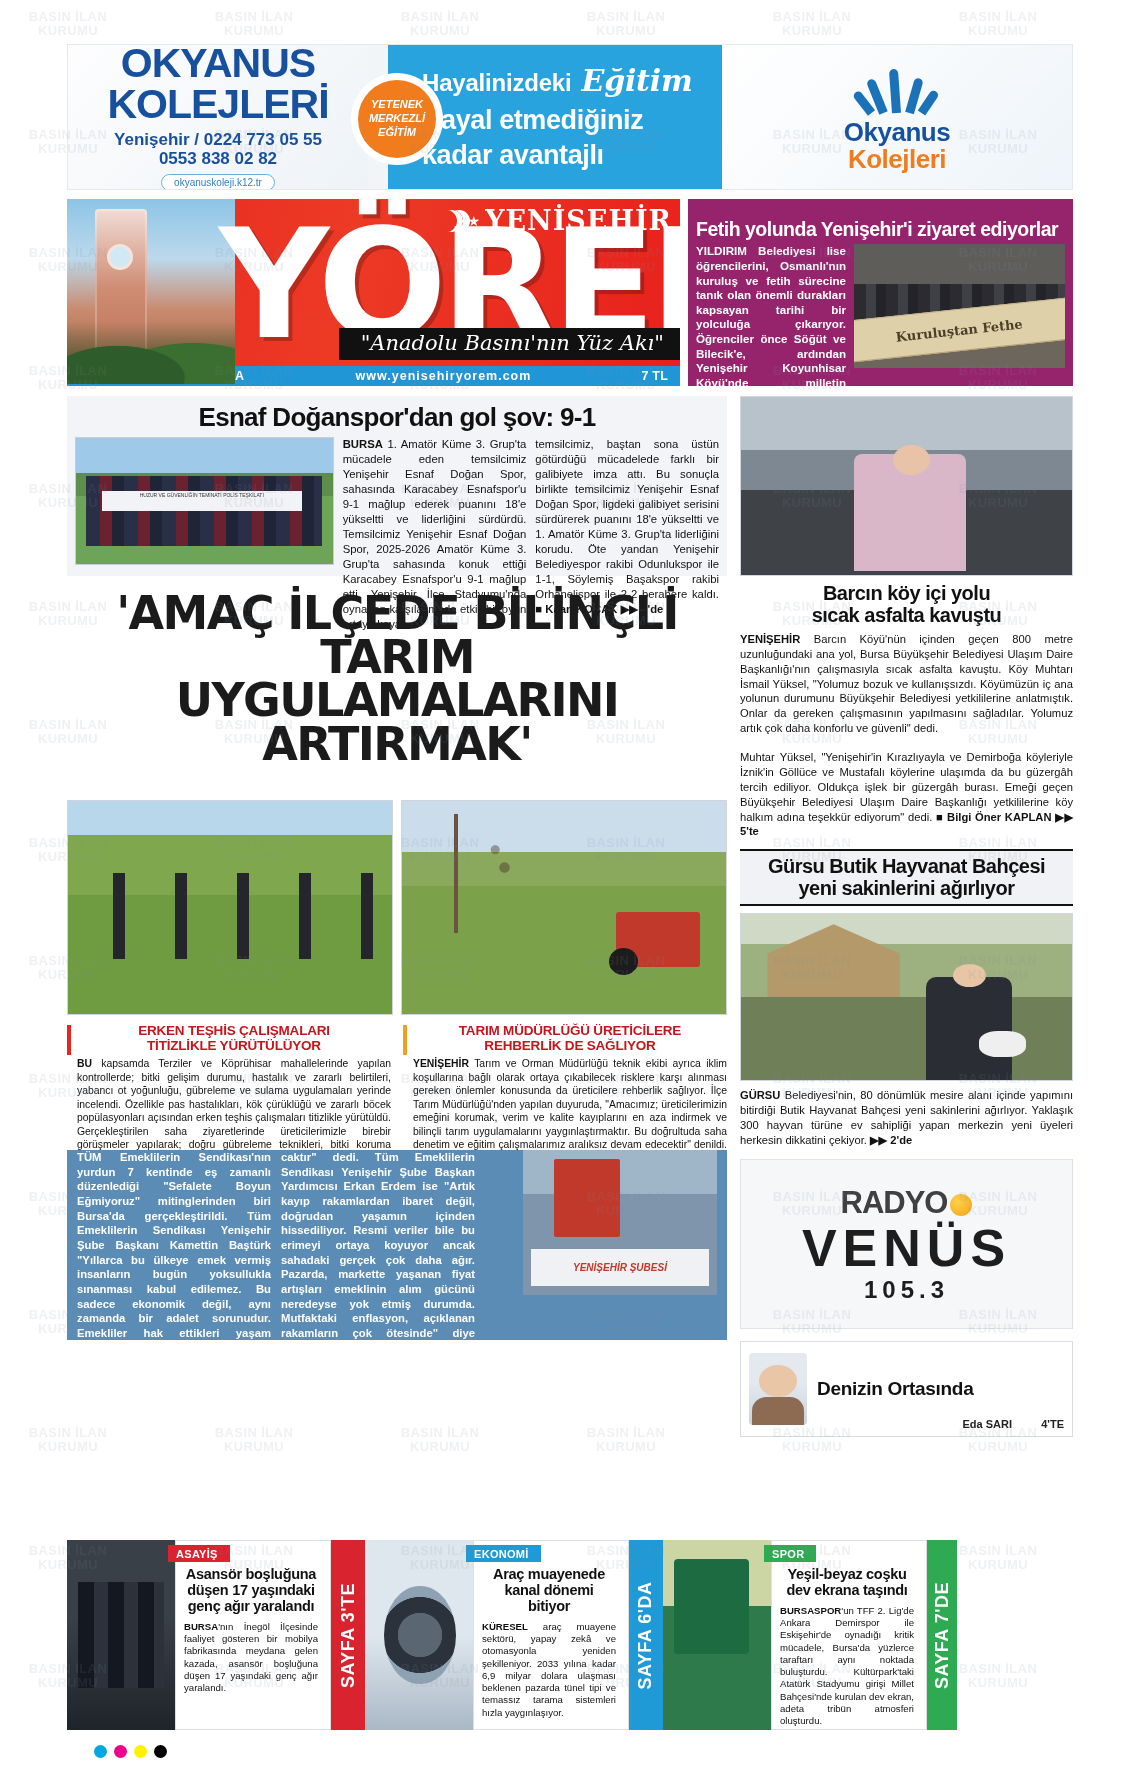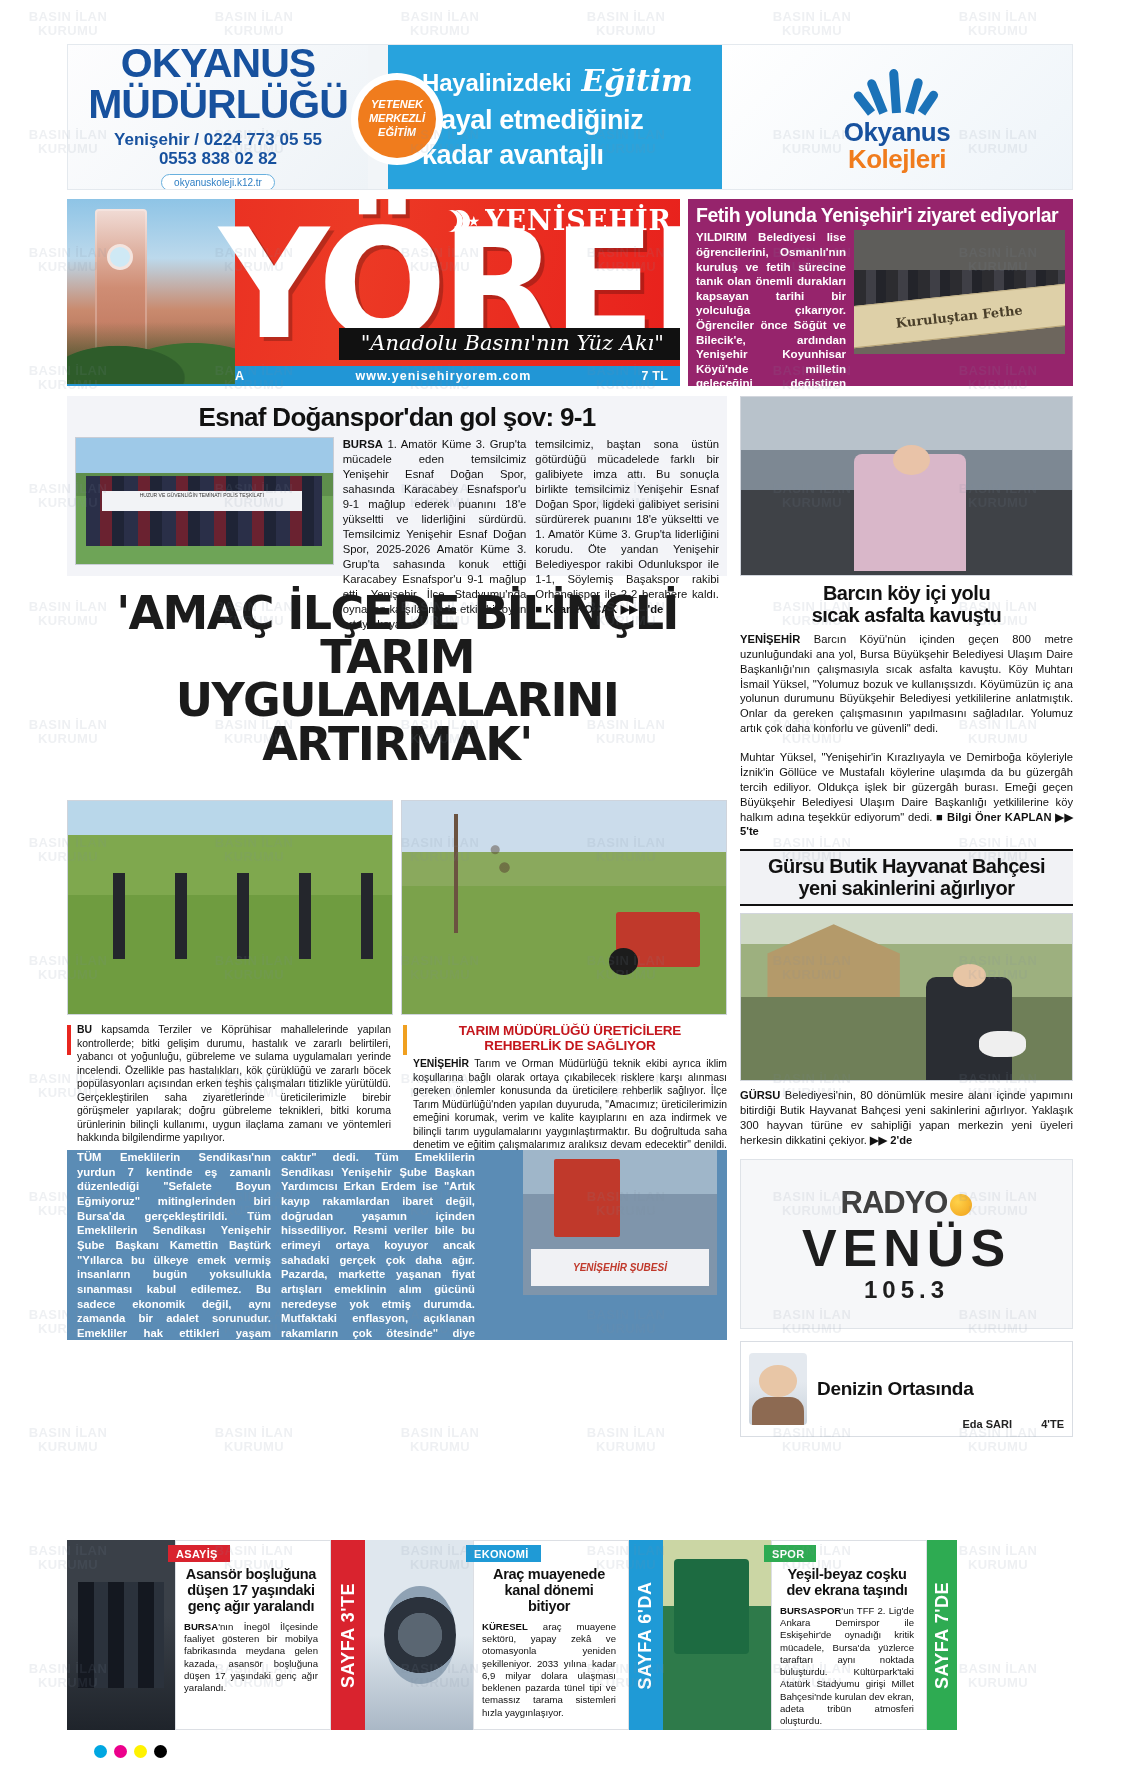--- a/index.html
+++ b/index.html
@@ -147,21 +147,21 @@
   .datebar .d1{padding-left:9px;width:210px;}
   .datebar .d2{flex:1;text-align:center;letter-spacing:1px;}
   .datebar .d3{width:70px;text-align:right;padding-right:12px;}
 
   
   .fetih{
     position:absolute;left:688px;top:199px;width:385px;height:187px;
     background:#96246c;color:#fff;overflow:hidden;
   }
   .fetih h2{
-    margin:0;padding:6px 8px 5px 8px;font-size:19.5px;font-weight:700;letter-spacing:-.5px;
+    margin:0;padding:20px 8px 5px 8px;font-size:19.5px;font-weight:700;letter-spacing:-.5px;
     line-height:1.05;
   }
   .fetih .body{display:flex;padding:0 8px 8px 8px;gap:8px;}
   .fetih .txt{width:150px;font-size:11.6px;line-height:1.26;font-weight:700;text-align:justify;}
   .fetih .ph{
     flex:1;height:124px;
     background:
       linear-gradient(180deg,#5e5d5a 0 46%, #8d8577 46% 62%, #6d665d 62% 100%);
     position:relative;overflow:hidden;
   }
@@ -350,21 +350,21 @@
   .cmyk i{width:13px;height:13px;border-radius:50%;display:block;}
 </style>
 </head>
 <body>
 
 <div class="page">
 
   <div class="ad-banner">
     <div class="ad-left">
       <div class="brand1">OKYANUS</div>
-      <div class="brand2">MÜDÜRLÜĞÜ</div>
+      <div class="brand2">KOLEJLERİ</div>
       <div class="phone">Yenişehir / 0224 773 05 55</div>
       <div class="phone" style="margin-top:0">0553 838 02 82</div>
       <div class="url-pill">okyanuskoleji.k12.tr</div>
     </div>
 
     <div class="ad-badge">
       <div class="inner">
         <span>YETENEK</span>
         <span>MERKEZLİ</span>
         <span>EĞİTİM</span>
@@ -456,20 +456,24 @@
     </div>
     <div class="lp lp2">
       <div class="tree"></div>
       <div class="tractor"></div>
     </div>
   </div>
 
   <div class="sub2">
     <div class="col a">
       <span class="bar"></span>
+      <h3>
+        <span>ERKEN TEŞHİS ÇALIŞMALARI</span><br>
+        <span>TİTİZLİKLE YÜRÜTÜLÜYOR</span>
+      </h3>
       <p><b>BU</b><span> kapsamda Terziler ve Köprühisar mahallelerinde yapılan kontrollerde; bitki gelişim durumu, hastalık ve zararlı belirtileri, yabancı ot yoğunluğu, gübreleme ve sulama uygulamaları yerinde incelendi. Özellikle pas hastalıkları, kök çürüklüğü ve zararlı böcek popülasyonları açısından erken teşhis çalışmaları titizlikle yürütüldü. Gerçekleştirilen saha ziyaretlerinde üreticilerimizle birebir görüşmeler yapılarak; doğru gübreleme teknikleri, bitki koruma ürünlerinin bilinçli kullanımı, uygun ilaçlama zamanı ve yöntemleri hakkında bilgilendirme yapılıyor.</span></p>
     </div>
     <div class="col b">
       <span class="bar"></span>
       <h3>
         <span>TARIM MÜDÜRLÜĞÜ ÜRETİCİLERE</span><br>
         <span>REHBERLİK DE SAĞLIYOR</span>
       </h3>
       <p><b>YENİŞEHİR</b><span> Tarım ve Orman Müdürlüğü teknik ekibi ayrıca iklim koşullarına bağlı olarak ortaya çıkabilecek risklere karşı alınması gereken önlemler konusunda da üreticilere rehberlik sağlıyor. İlçe Tarım Müdürlüğü'nden yapılan duyuruda, "Amacımız; üreticilerimizin emeğini korumak, verim ve kalite kayıplarını en aza indirmek ve bilinçli tarım uygulamalarını yaygınlaştırmaktır. Bu doğrultuda saha denetim ve eğitim çalışmalarımız aralıksız devam edecektir" denildi.</span>
         <b> ■ <span>Belkız EFE</span></b>

